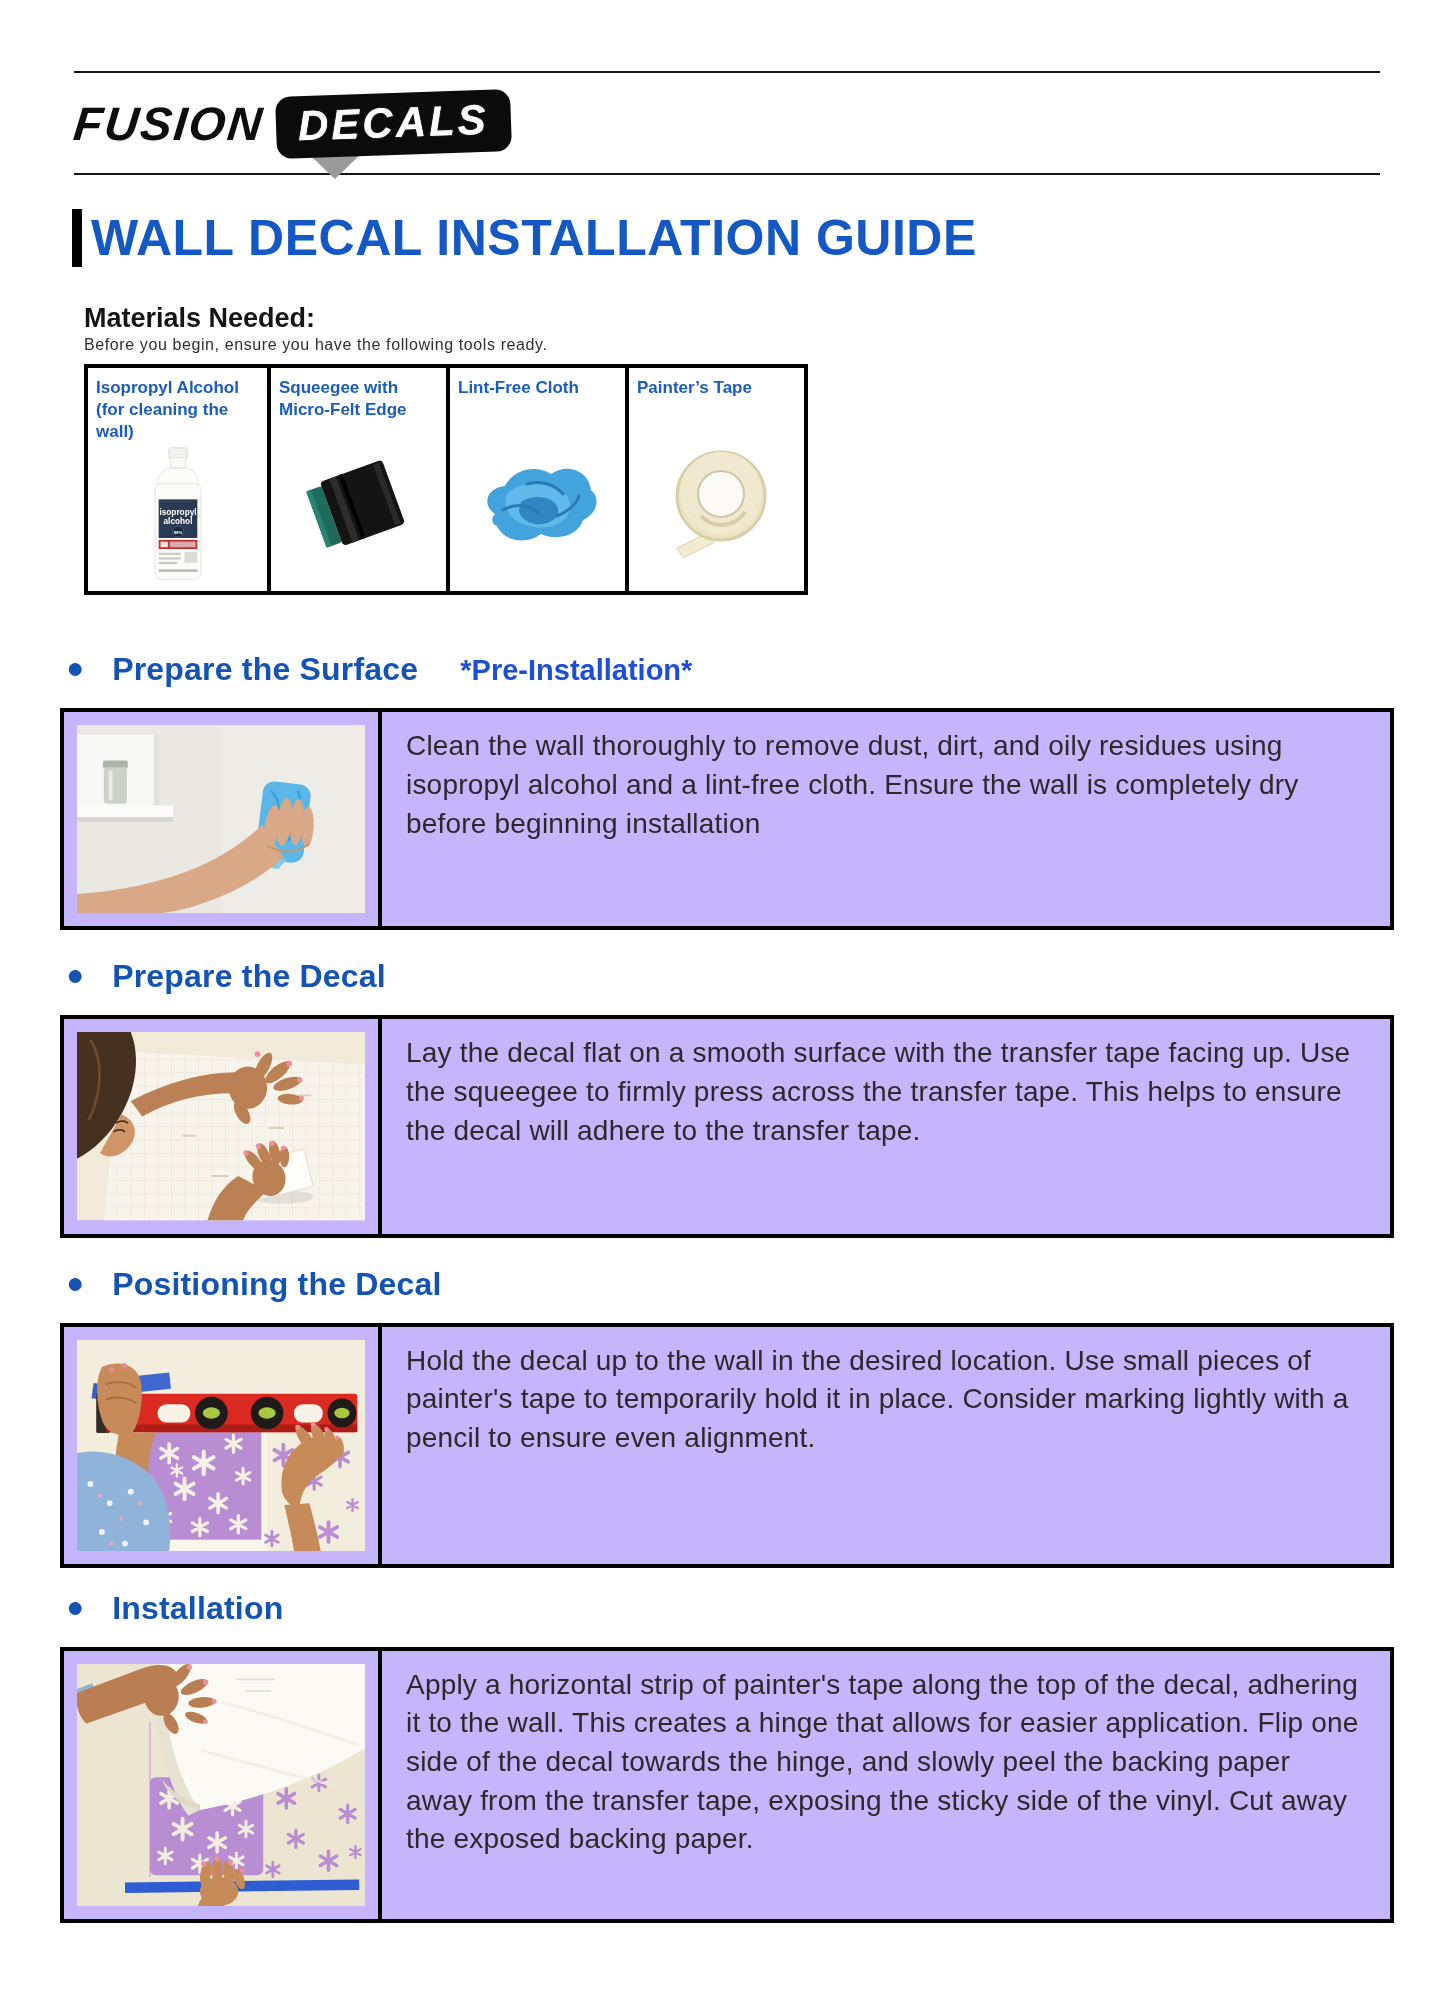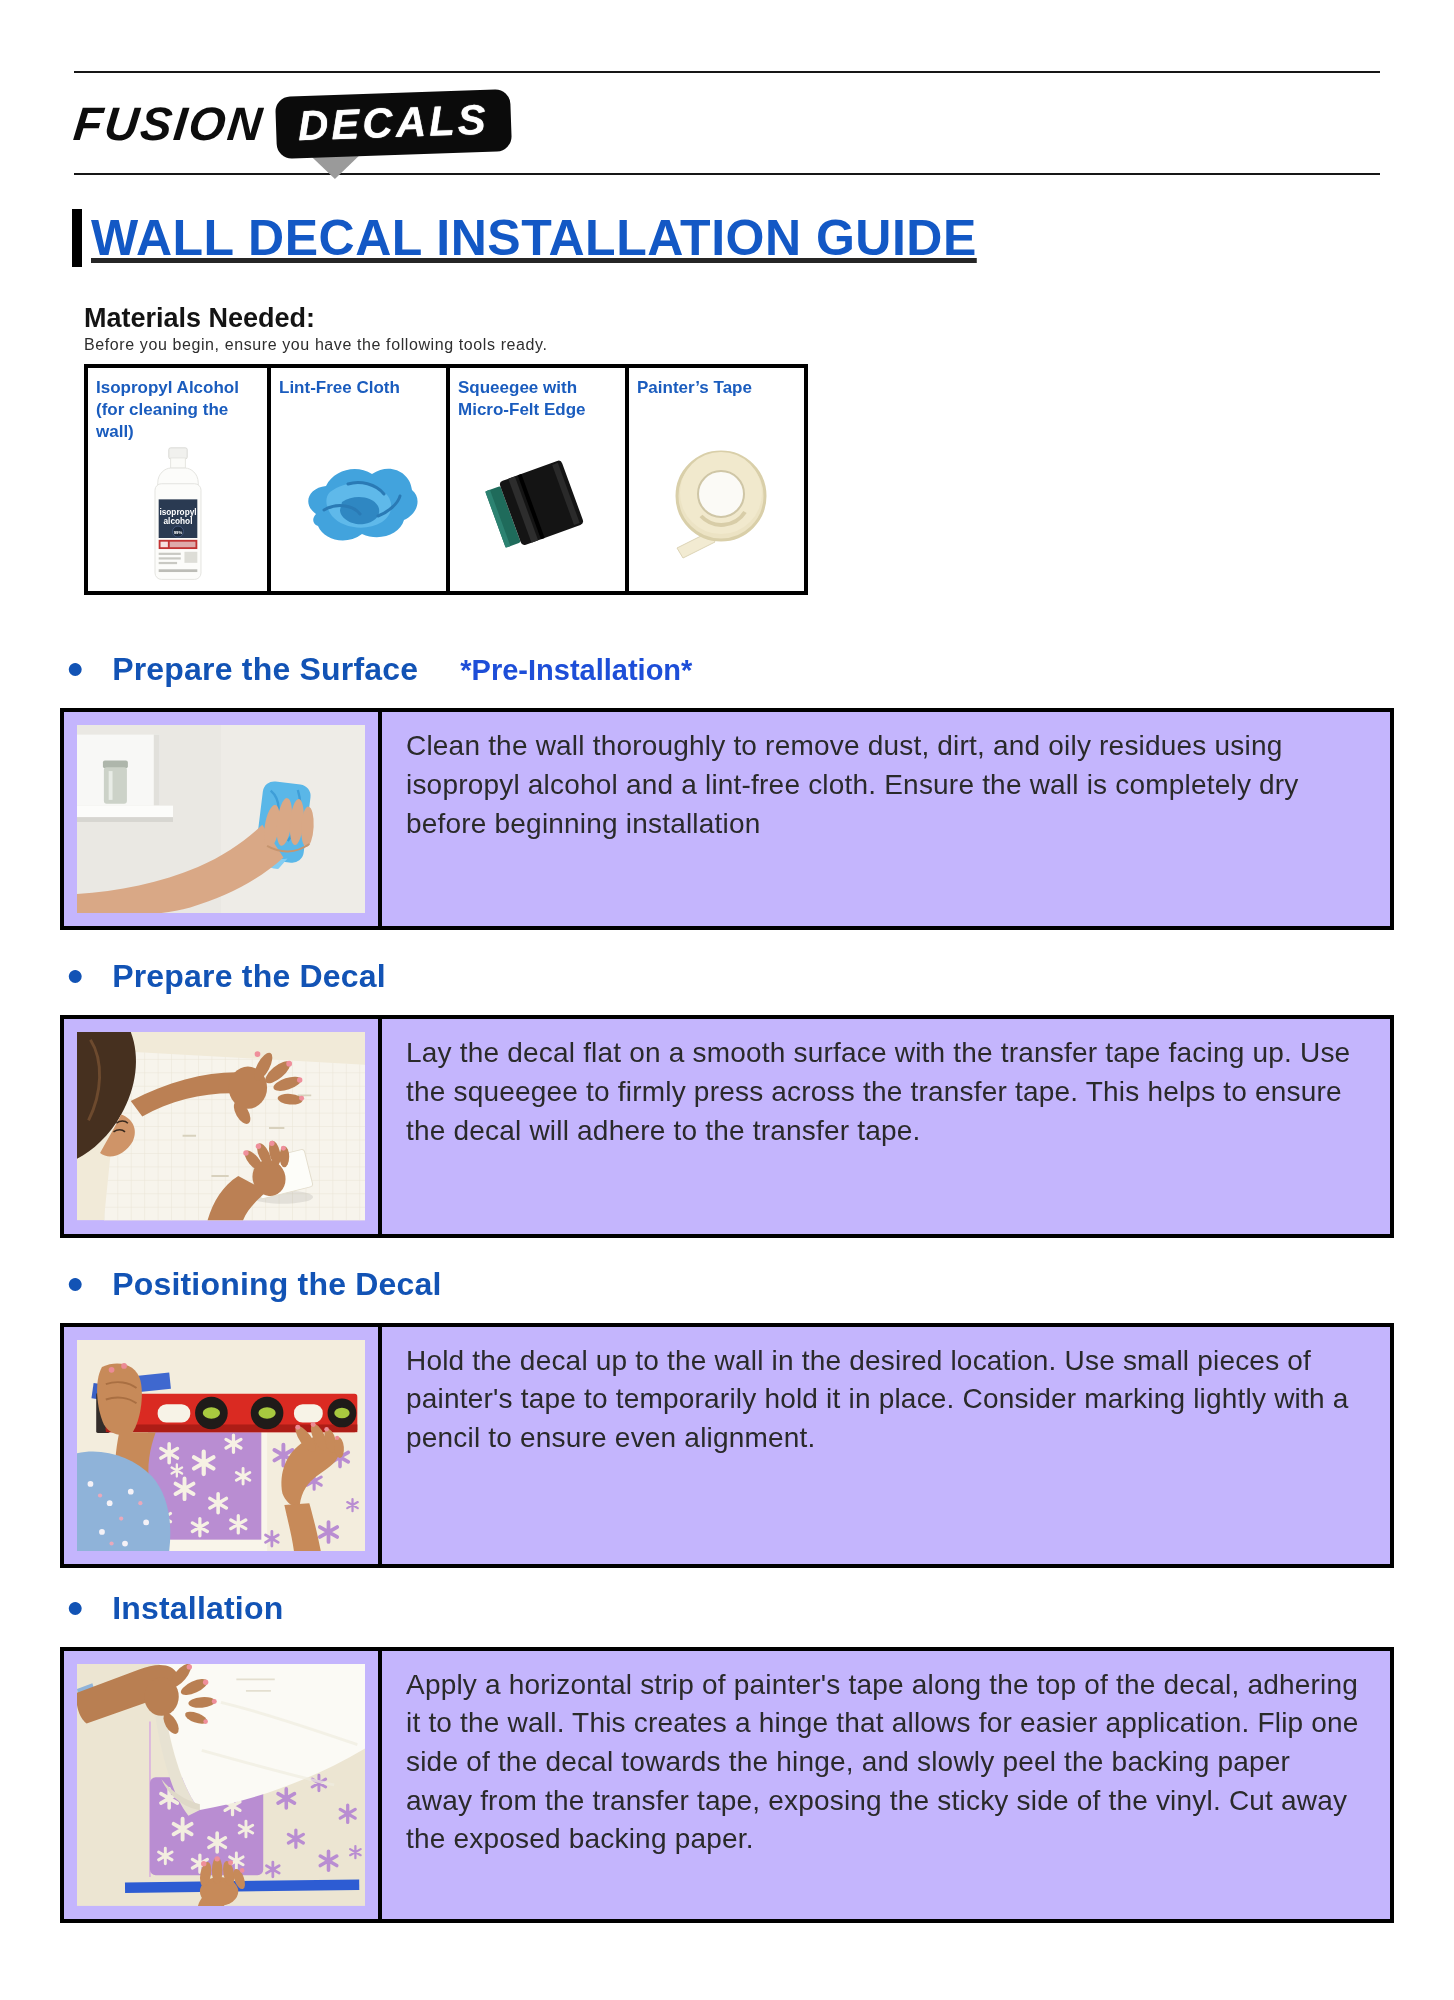--- a/index.html
+++ b/index.html
@@ -30,21 +30,21 @@
     padding: 6px 22px 9px; border-radius: 15px;
     text-shadow: 0 0 1px #fff;
   }
   .peel {
     position: absolute; z-index: 1; left: 16px; bottom: -30px;
     width: 82px; height: 42px; background: #9a9a9a;
     clip-path: polygon(0 0, 100% 12%, 50% 100%);
   }
 
   
-  .title-row { display:flex; align-items:center; margin: 34px 0 0 12px; text-decoration: underline; }
+  .title-row { display:flex; align-items:center; margin: 34px 0 0 12px; }
   .title-bar { width: 10px; height: 58px; background: #000; margin-right: 9px; flex:none; }
   h1.title { margin: 0; font-size: 50px; font-weight: bold; color: #1358c5; letter-spacing: 0.5px; white-space: nowrap; }
 
   
   .mat-heading { margin: 36px 0 2px 24px; font-size: 27px; font-weight: bold; color: #141414; }
   .mat-sub { margin: 2px 0 10px 24px; font-size: 16px; color: #2e2e2e; letter-spacing: 0.6px; }
   .mat-table { display: grid; grid-template-columns: repeat(4, 179px); border: 4px solid #000; margin-left: 24px; width: max-content; background:#fff; }
   .mat-cell { border-left: 4px solid #000; display:flex; flex-direction:column; }
   .mat-cell:first-child { border-left: none; }
   .mat-label {
@@ -117,43 +117,43 @@
           <rect x="24" y="116" width="24" height="2.4" fill="#c9c9c3"></rect>
           <rect x="24" y="121" width="24" height="2.4" fill="#c9c9c3"></rect>
           <rect x="24" y="126" width="20" height="2.4" fill="#c9c9c3"></rect>
           <rect x="52" y="115" width="14" height="12" fill="#ddddd7"></rect>
           <rect x="24" y="134" width="42" height="3" fill="#bdbdb7"></rect>
         </svg>
       </div>
     </div>
 
     <div class="mat-cell">
-      <div class="mat-label">Lint-Free Cloth</div>
-      <div class="mat-img">
-        <svg width="130" height="104" viewBox="0 0 130 104">
-          <path d="M22 64 C8 54 14 38 32 36 C40 20 62 14 78 24 C96 12 116 22 118 40 C128 48 124 64 110 70 C106 84 86 92 68 84 C52 96 30 90 24 76 C18 74 18 68 22 64 Z" fill="#42a3dd"></path>
-          <path d="M36 42 C52 30 76 30 90 42 C100 50 100 64 88 72 C72 82 48 78 38 66 C32 58 30 48 36 42 Z" fill="#5fb9ea"></path>
-          <path d="M48 52 C60 44 78 46 84 56 C88 64 82 72 70 74 C58 76 46 68 46 60 Z" fill="#2f87c2"></path>
-          <path d="M30 60 C44 52 60 56 66 64 M54 34 C66 30 82 34 90 44 M84 66 C94 62 104 54 106 46" stroke="#2a7ab5" stroke-width="3" fill="none" stroke-linecap="round"></path>
-        </svg>
-      </div>
-    </div>
-
-    <div class="mat-cell">
       <div class="mat-label">Squeegee with Micro-Felt Edge</div>
       <div class="mat-img">
         <svg width="124" height="112" viewBox="0 0 124 112">
           <g transform="rotate(-20 62 56)">
             <rect x="16" y="28" width="16" height="60" rx="2" fill="#1f6b5b"></rect>
             <rect x="16" y="28" width="5" height="60" fill="#2c8271"></rect>
             <rect x="32" y="24" width="66" height="68" rx="4" fill="#141414"></rect>
             <rect x="42" y="24" width="7" height="68" fill="#2d2d2d"></rect>
             <rect x="52" y="24" width="4" height="68" fill="#000000"></rect>
             <rect x="88" y="26" width="6" height="64" fill="#2a2a2a"></rect>
           </g>
+        </svg>
+      </div>
+    </div>
+
+    <div class="mat-cell">
+      <div class="mat-label">Lint-Free Cloth</div>
+      <div class="mat-img">
+        <svg width="130" height="104" viewBox="0 0 130 104">
+          <path d="M22 64 C8 54 14 38 32 36 C40 20 62 14 78 24 C96 12 116 22 118 40 C128 48 124 64 110 70 C106 84 86 92 68 84 C52 96 30 90 24 76 C18 74 18 68 22 64 Z" fill="#42a3dd"></path>
+          <path d="M36 42 C52 30 76 30 90 42 C100 50 100 64 88 72 C72 82 48 78 38 66 C32 58 30 48 36 42 Z" fill="#5fb9ea"></path>
+          <path d="M48 52 C60 44 78 46 84 56 C88 64 82 72 70 74 C58 76 46 68 46 60 Z" fill="#2f87c2"></path>
+          <path d="M30 60 C44 52 60 56 66 64 M54 34 C66 30 82 34 90 44 M84 66 C94 62 104 54 106 46" stroke="#2a7ab5" stroke-width="3" fill="none" stroke-linecap="round"></path>
         </svg>
       </div>
     </div>
 
     <div class="mat-cell">
       <div class="mat-label">Painter’s Tape</div>
       <div class="mat-img">
         <svg width="120" height="124" viewBox="0 0 120 124">
           <path d="M20 108 L52 92 L58 102 L26 118 Z" fill="#f2ebd2" stroke="#ddd4b6" stroke-width="1"></path>
           <circle cx="64" cy="56" r="44" fill="#ece3c4"></circle>

